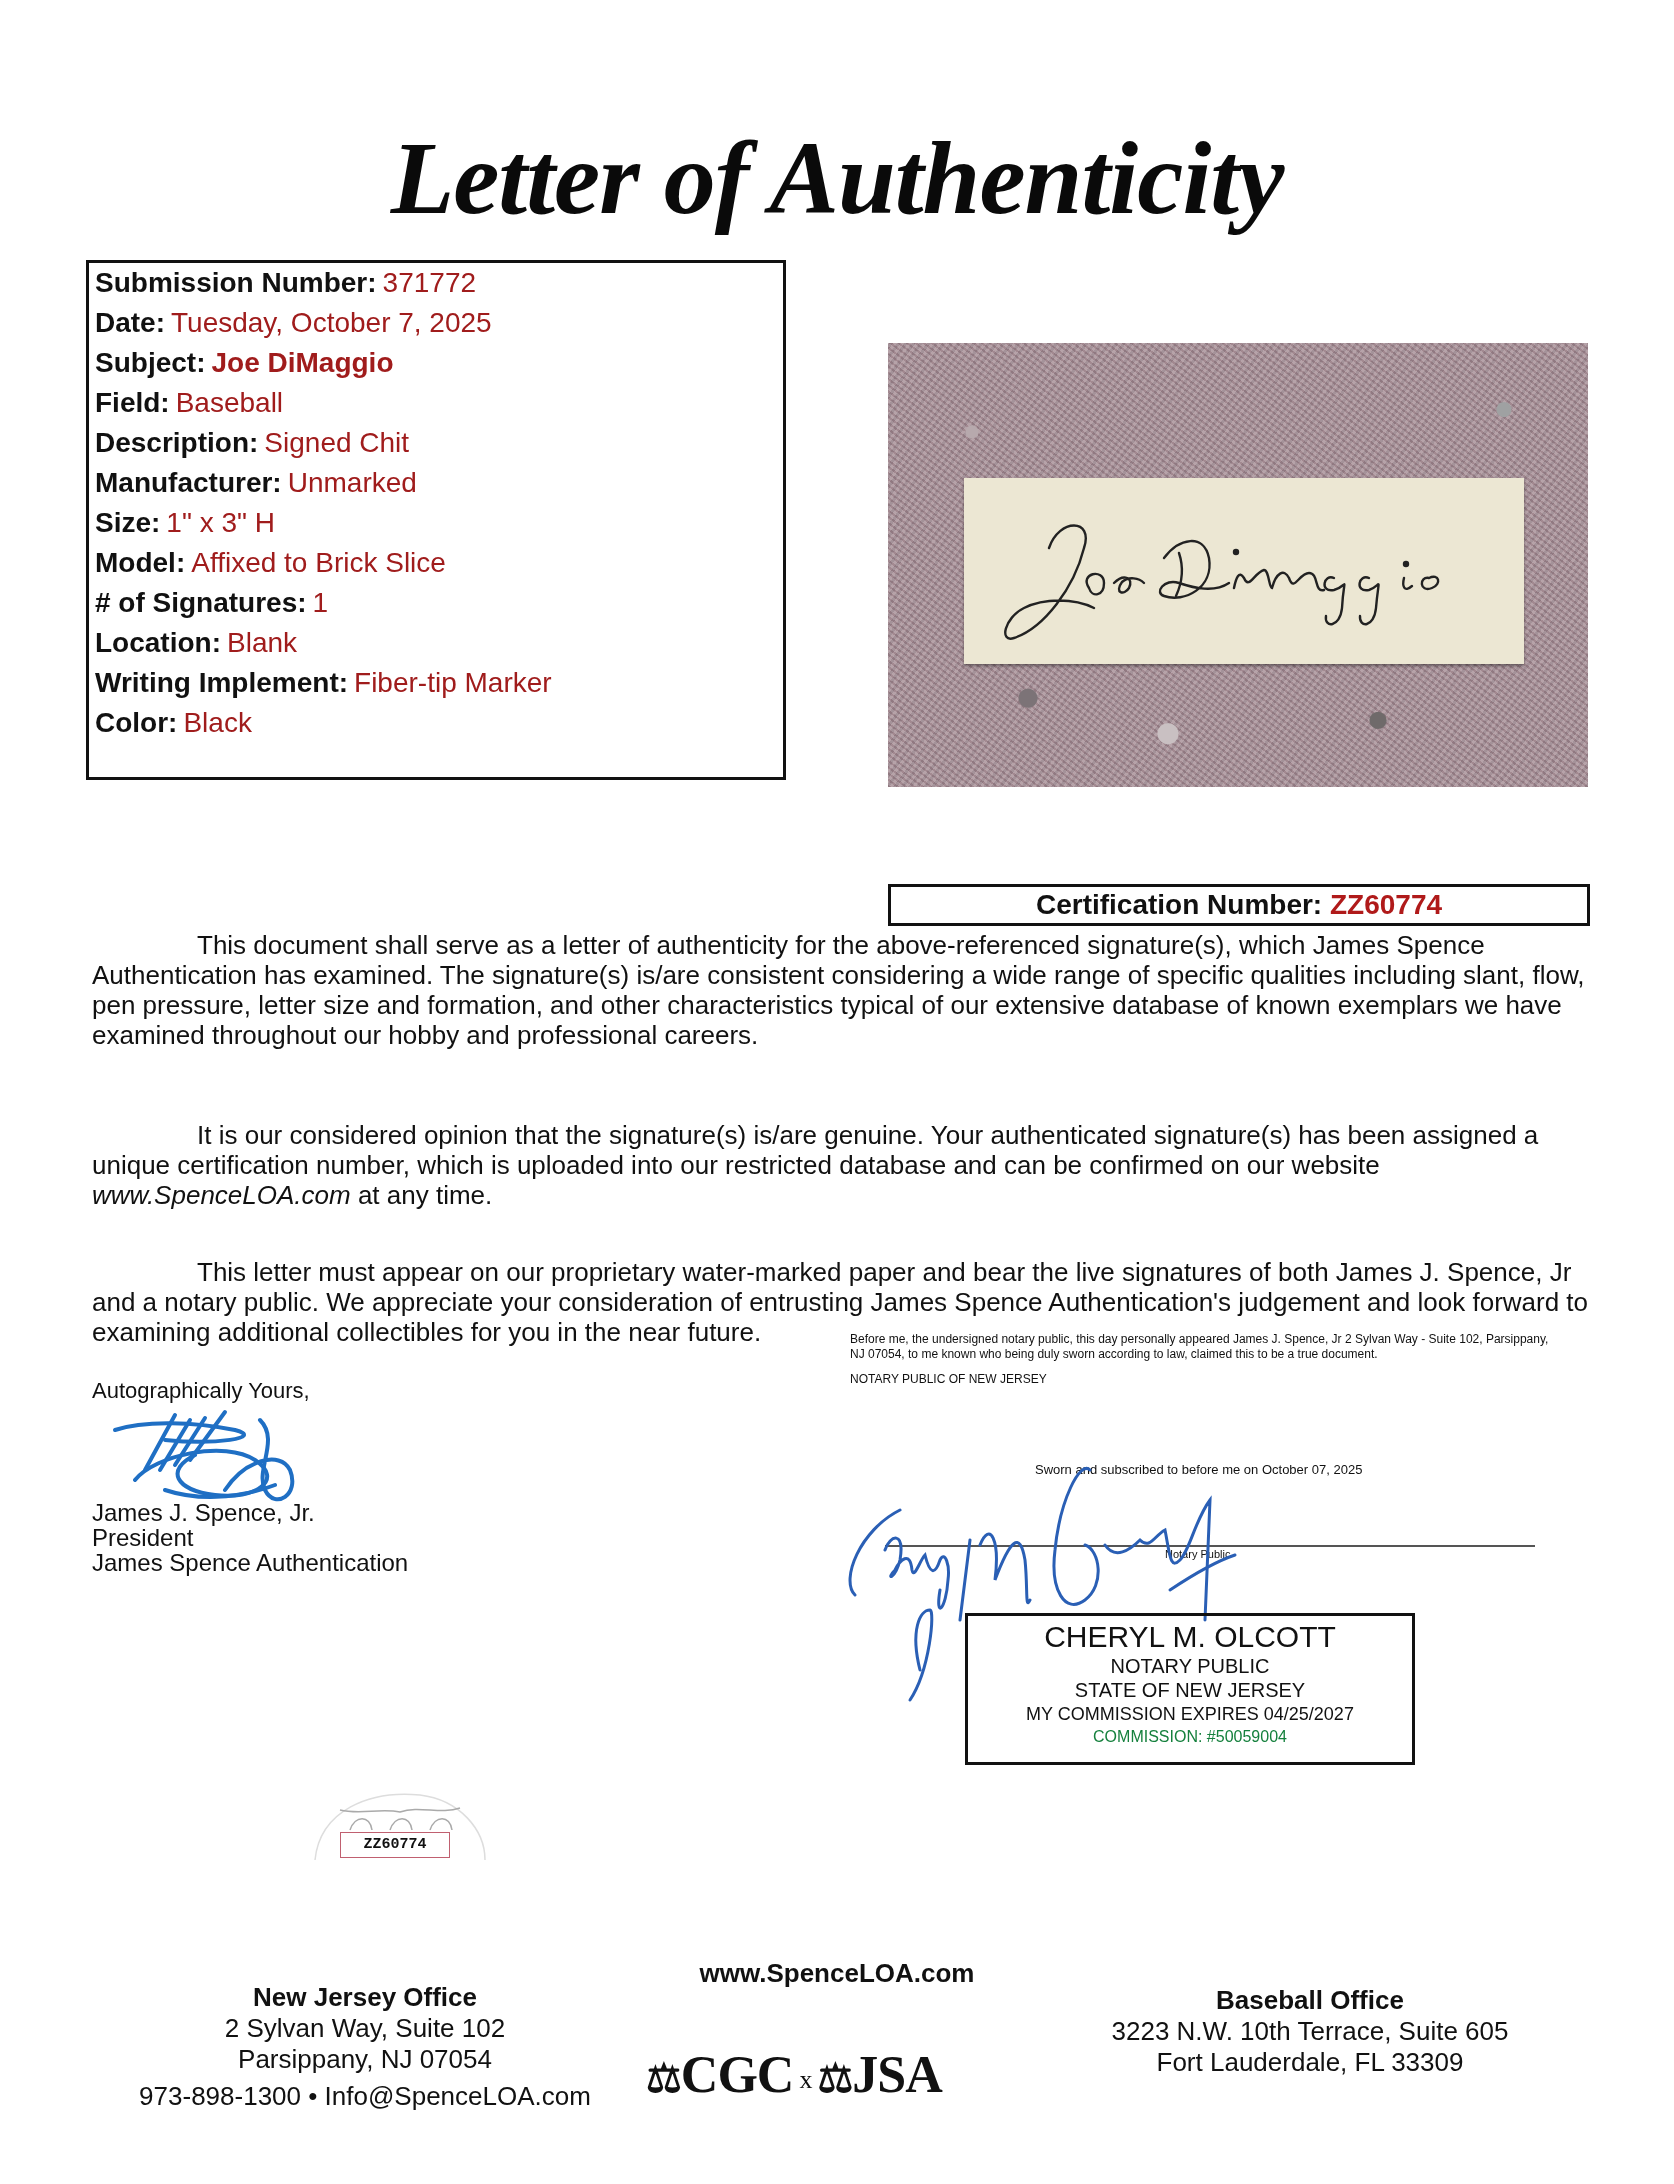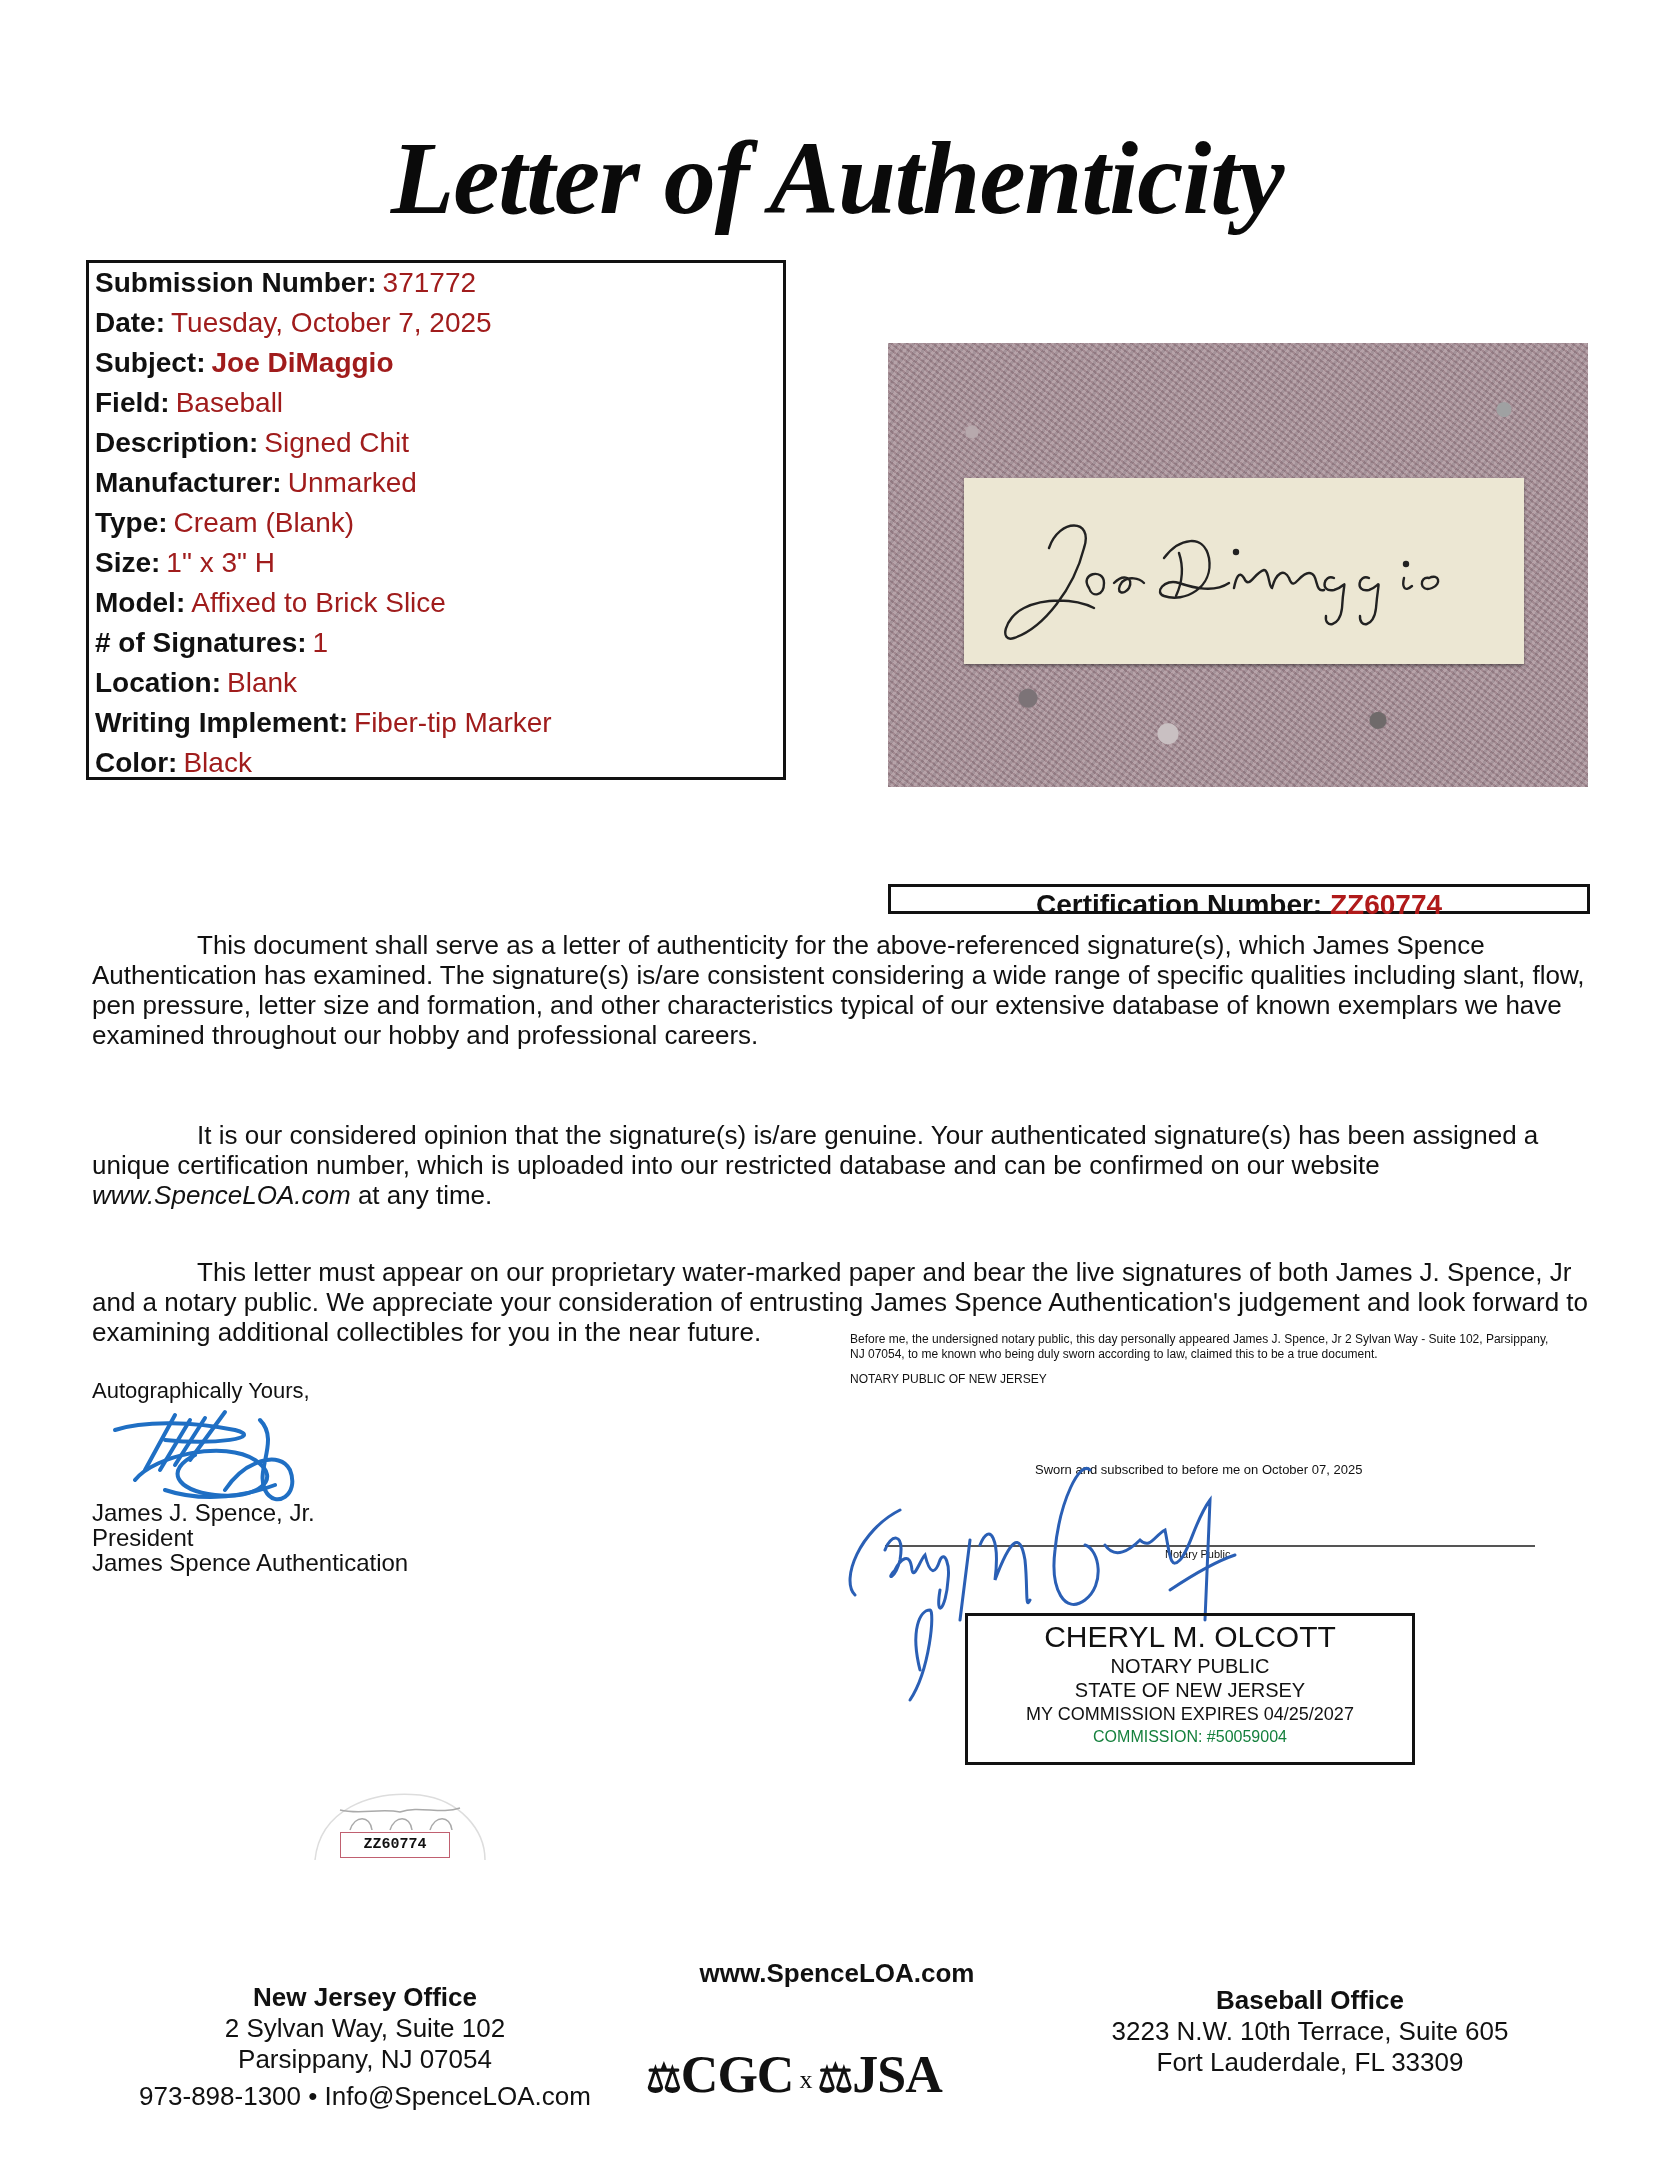--- a/index.html
+++ b/index.html
@@ -15,21 +15,21 @@
     background:
       radial-gradient(circle at 12% 20%, #b7a9ad 0 6px, transparent 7px),
       radial-gradient(circle at 70% 85%, #6f6a6a 0 8px, transparent 9px),
       radial-gradient(circle at 40% 88%, #c9c0c2 0 10px, transparent 11px),
       radial-gradient(circle at 88% 15%, #9fa1a2 0 7px, transparent 8px),
       radial-gradient(circle at 20% 80%, #7c7377 0 9px, transparent 10px),
       repeating-linear-gradient(37deg, rgba(120,80,90,.25) 0 2px, rgba(200,180,185,.25) 2px 5px),
       repeating-linear-gradient(-53deg, rgba(90,90,95,.2) 0 3px, rgba(210,200,200,.2) 3px 6px),
       #a8929a; }
   .chit { left:76px; top:135px; width:560px; height:186px; background:#ece7d3; box-shadow:0 2px 3px rgba(0,0,0,.4); }
-  .cert-box { left:888px; top:884px; width:702px; height:30px; border:3px solid #111; box-sizing:border-box; text-align:center; font-size:28px; font-weight:bold; line-height:36px; }
+  .cert-box { left:888px; top:884px; width:702px; height:42px; border:3px solid #111; box-sizing:border-box; text-align:center; font-size:28px; font-weight:bold; line-height:36px; }
   .cert-box .num { color:#b01a1a; }
   .para { left:92px; width:1500px; font-size:26px; line-height:30px; text-indent:105px; color:#111; }
   .para em { font-style:italic; }
   .closing { left:92px; top:1378px; font-size:22px; }
   .sig1 { left:105px; top:1400px; width:220px; height:110px; }
   .signer { left:92px; top:1500px; font-size:24px; line-height:25px; }
   .notary-head { left:850px; top:1372px; font-size:12px; }
   .notary-body { left:850px; top:1326px; width:710px; font-size:12px; line-height:15px;margin-top:6px; }
   .sworn { left:1035px; top:1462px; font-size:13px; }
   .sig-line { left:885px; top:1545px; width:650px; height:2px; background:#555; }
@@ -55,21 +55,20 @@
 
 <div class="abs title">Letter of Authenticity</div>
 
 <div class="abs details">
   <div class="drow"><span class="lbl">Submission Number:</span><span class="val">371772</span></div>
   <div class="drow"><span class="lbl">Date:</span><span class="val">Tuesday, October 7, 2025</span></div>
   <div class="drow"><span class="lbl">Subject:</span><span class="val bold">Joe DiMaggio</span></div>
   <div class="drow"><span class="lbl">Field:</span><span class="val">Baseball</span></div>
   <div class="drow"><span class="lbl">Description:</span><span class="val">Signed Chit</span></div>
   <div class="drow"><span class="lbl">Manufacturer:</span><span class="val">Unmarked</span></div>
-  <div class="drow"><span class="lbl">Type:</span><span class="val">Cream (Blank)</span></div>
   <div class="drow"><span class="lbl">Size:</span><span class="val">1" x 3" H</span></div>
   <div class="drow"><span class="lbl">Model:</span><span class="val">Affixed to Brick Slice</span></div>
   <div class="drow"><span class="lbl"># of Signatures:</span><span class="val">1</span></div>
   <div class="drow"><span class="lbl">Location:</span><span class="val">Blank</span></div>
   <div class="drow"><span class="lbl">Writing Implement:</span><span class="val">Fiber-tip Marker</span></div>
   <div class="drow"><span class="lbl">Color:</span><span class="val">Black</span></div>
 </div>
 
 <div class="abs photo">
   <div class="abs chit">

